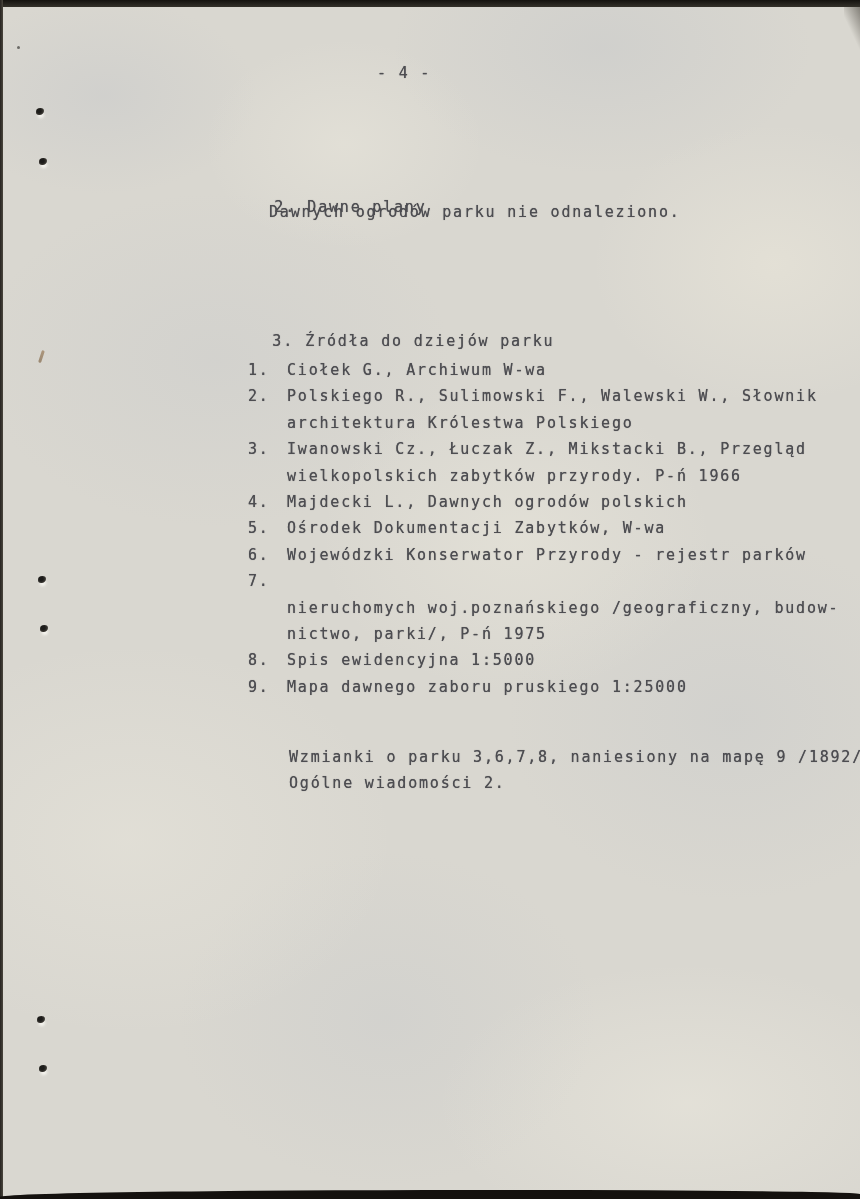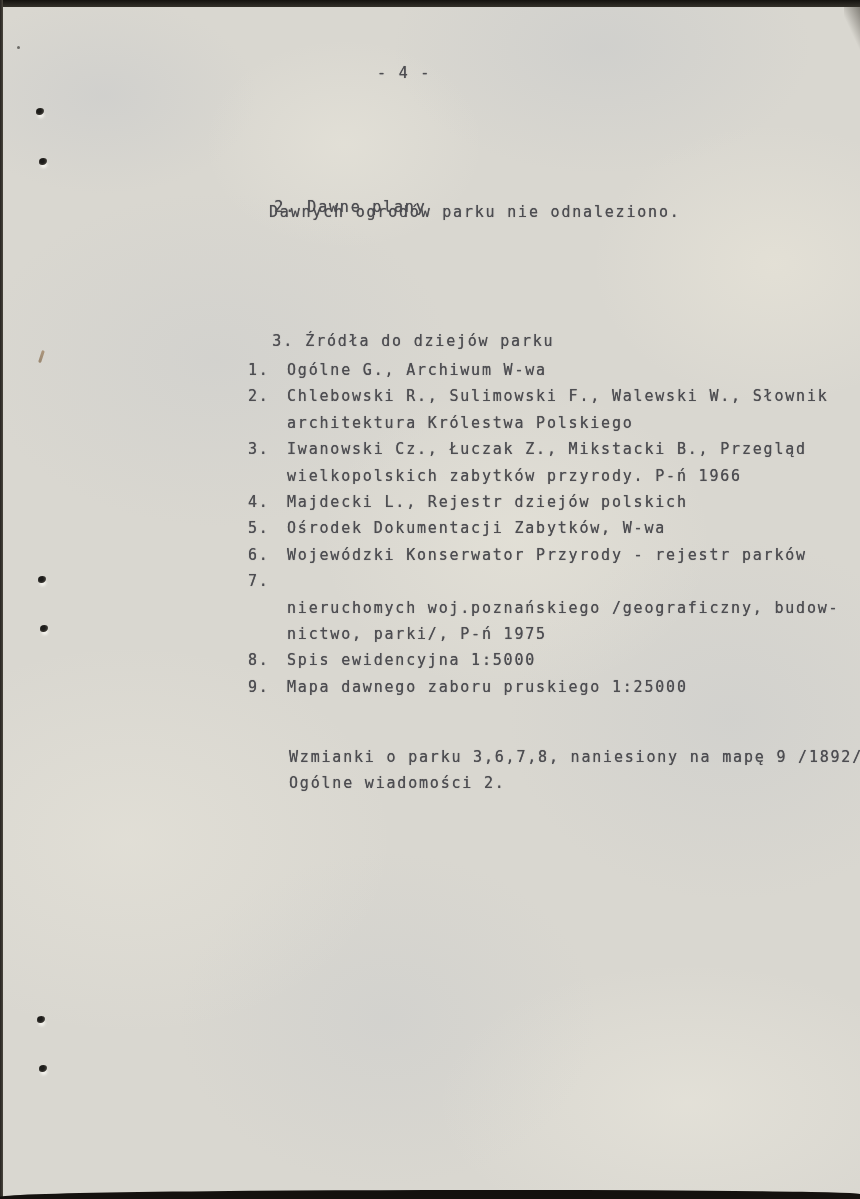--- a/index.html
+++ b/index.html
@@ -111,31 +111,31 @@
   <div class="tw" style="left:231px; top:168px;">
     <span class="h-num">2.</span><span>Dawne plany</span>
   </div>
   <div class="tw" style="left:269px; top:199px;">Dawnych ogrodów parku nie odnaleziono.</div>
 
   <div class="tw" style="left:229px; top:302px;">
     <span class="h-num">3.</span><span>Źródła do dziejów parku</span>
   </div>
 
   <div class="tw" style="left:248px; top:357px;"><div class="src-row">
-    <span class="src-num">1.</span><span class="src-text">Ogólne G., Archiwum W-wa</span>
+    <span class="src-num">1.</span><span class="src-text">Ciołek G., Archiwum W-wa</span>
   </div><div class="src-row">
-    <span class="src-num">2.</span><span class="src-text">Chlebowski R., Sulimowski F., Walewski W., Słownik</span>
+    <span class="src-num">2.</span><span class="src-text">Polskiego R., Sulimowski F., Walewski W., Słownik</span>
   </div><div class="src-row">
     <span class="src-num"></span><span class="src-text">architektura Królestwa Polskiego</span>
   </div><div class="src-row">
     <span class="src-num">3.</span><span class="src-text">Iwanowski Cz., Łuczak Z., Mikstacki B., Przegląd</span>
   </div><div class="src-row">
     <span class="src-num"></span><span class="src-text">wielkopolskich zabytków przyrody. P-ń 1966</span>
   </div><div class="src-row">
-    <span class="src-num">4.</span><span class="src-text">Majdecki L., Rejestr dziejów polskich</span>
+    <span class="src-num">4.</span><span class="src-text">Majdecki L., Dawnych ogrodów polskich</span>
   </div><div class="src-row">
     <span class="src-num">5.</span><span class="src-text">Ośrodek Dokumentacji Zabytków, W-wa</span>
   </div><div class="src-row">
     <span class="src-num">6.</span><span class="src-text">Wojewódzki Konserwator Przyrody - rejestr parków</span>
   </div><div class="src-row">
     <span class="src-num">7.</span>
   </div><div class="src-row">
     <span class="src-num"></span><span class="src-text">nieruchomych woj.poznańskiego /geograficzny, budow-</span>
   </div><div class="src-row">
     <span class="src-num"></span><span class="src-text">nictwo, parki/, P-ń 1975</span>

